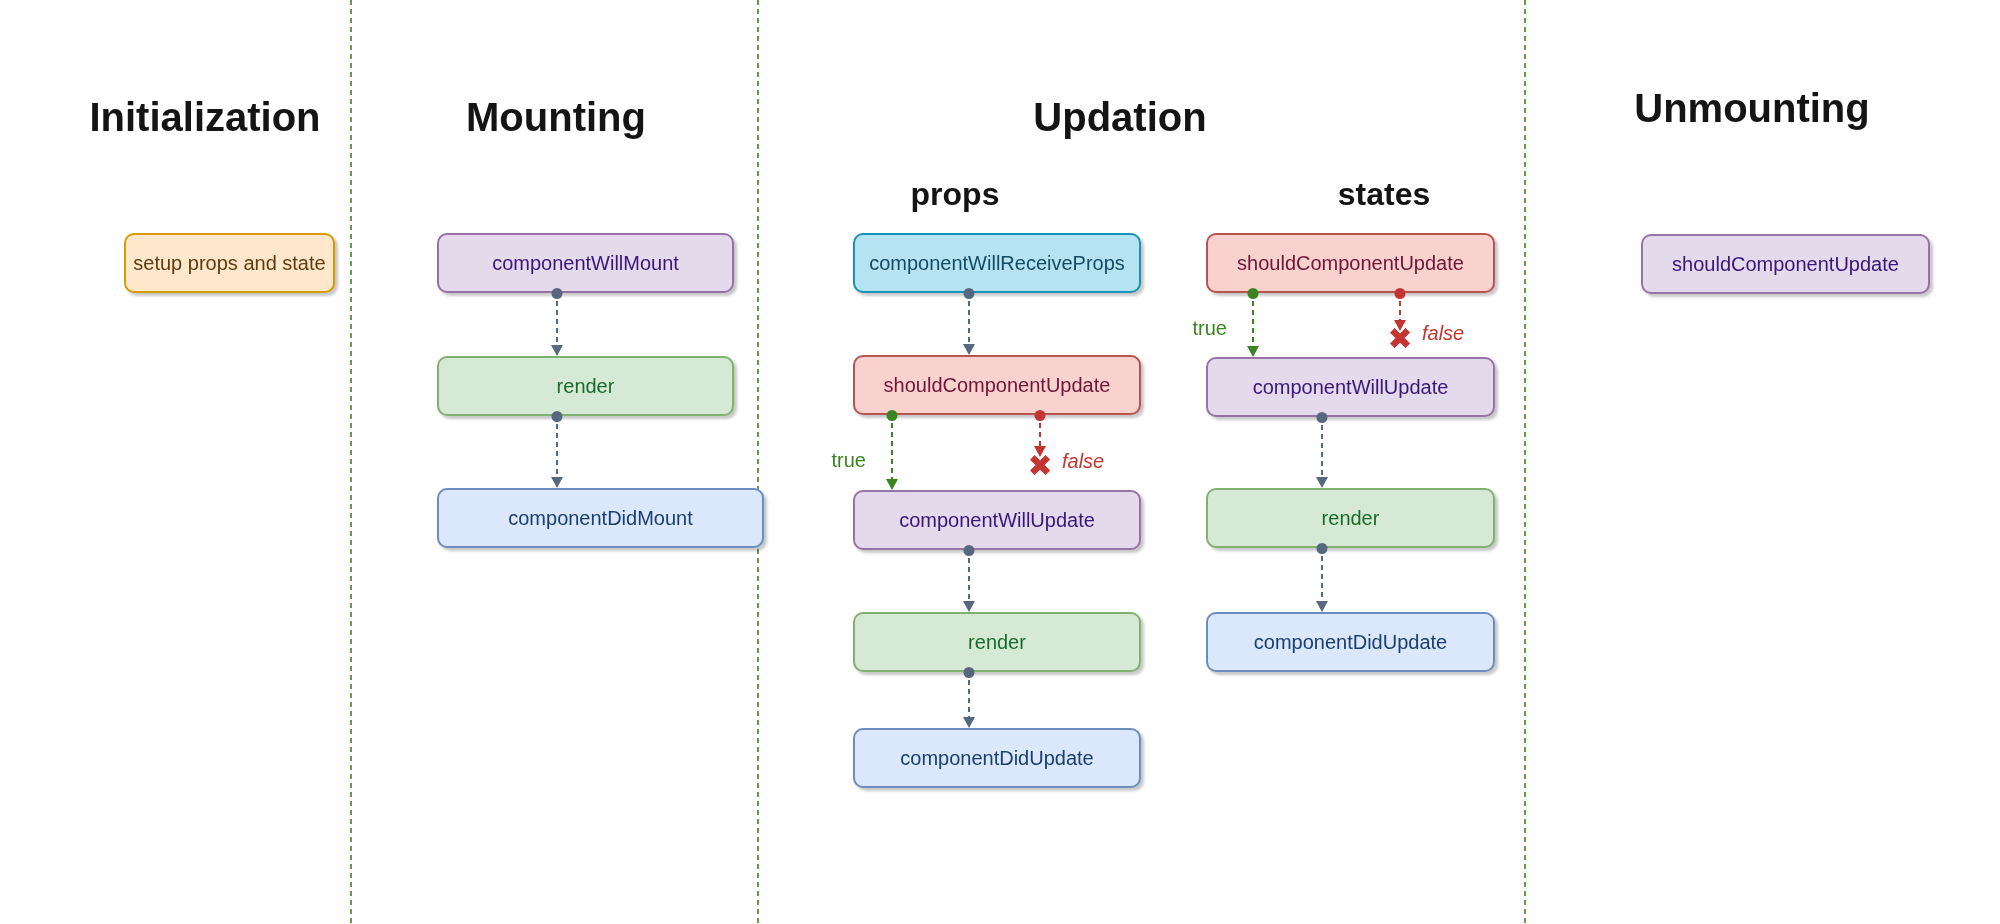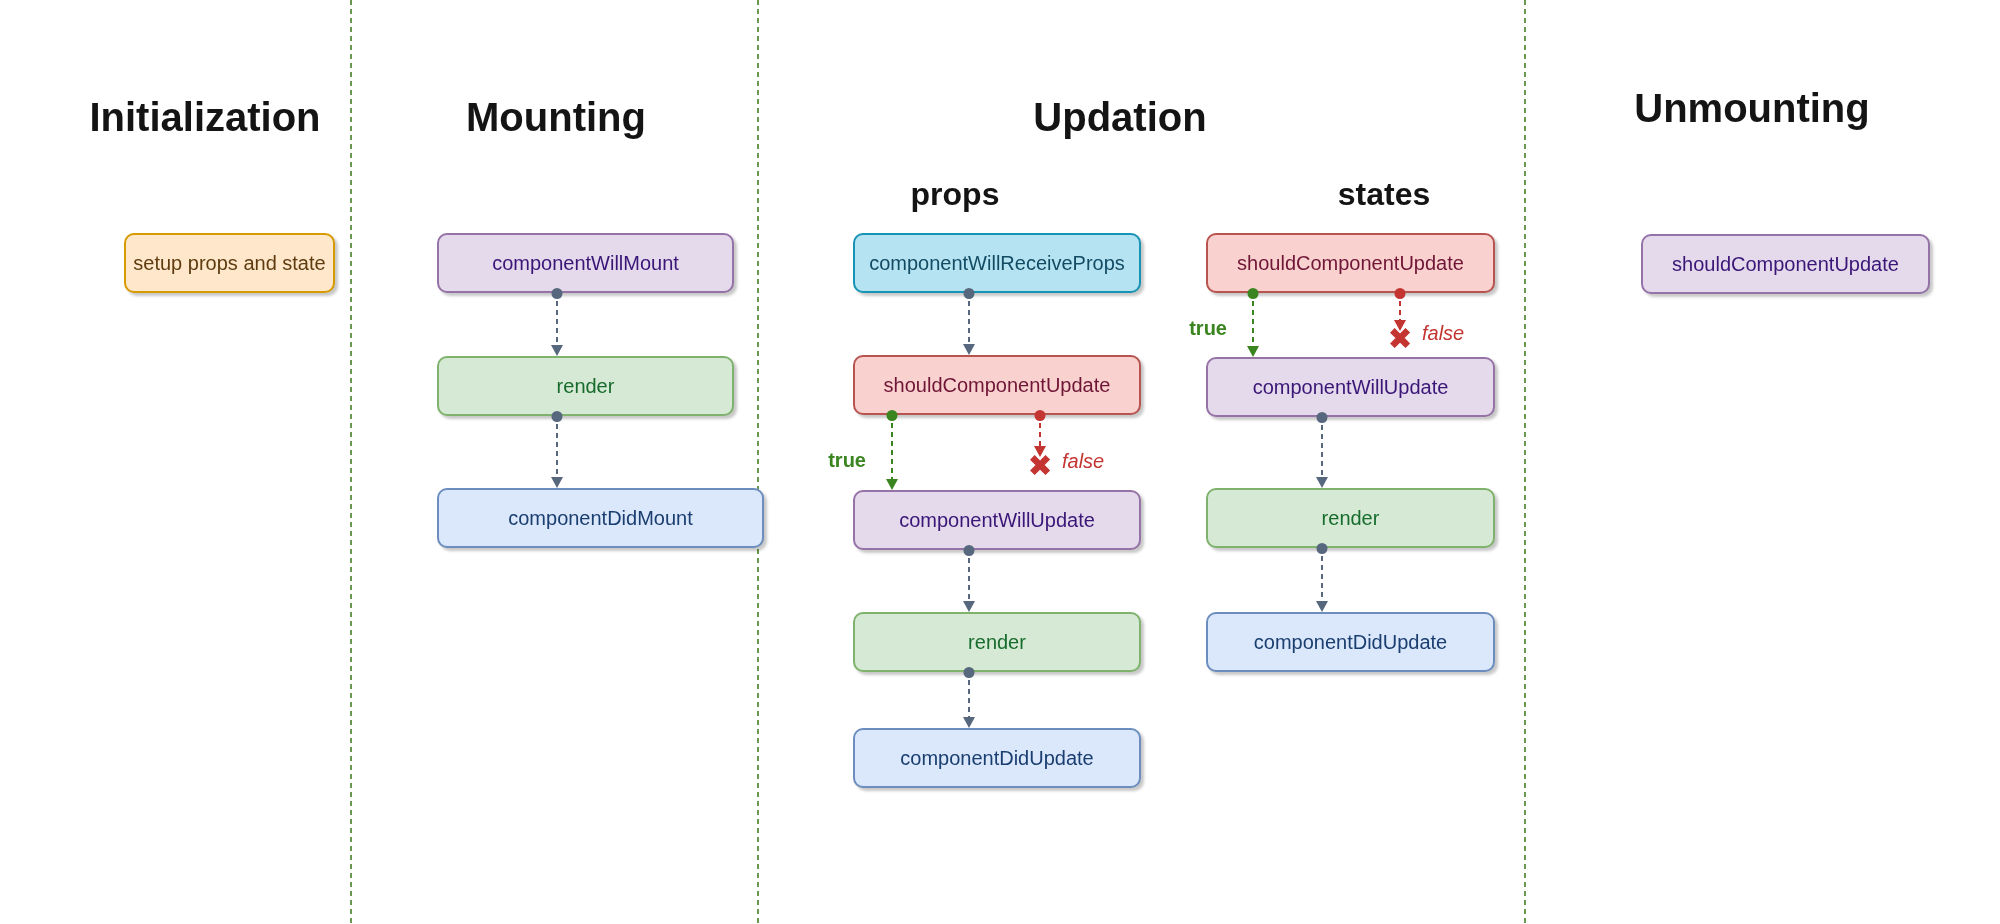--- a/index.html
+++ b/index.html
@@ -77,21 +77,21 @@
     border-right: 6px solid transparent;
     border-top: 11px solid var(--ac);
   }
   .branch-label {
     position: absolute;
     transform: translateY(-50%);
     font-size: 20px;
     font-weight: 500;
     white-space: nowrap;
   }
-  .branch-label.align-right { transform: translate(-100%, -50%); font-weight: bold; }
+  .branch-label.align-right { transform: translate(-100%, -50%); }
   .true-label { color: var(--true-green); }
   .false-label { color: var(--false-red); font-style: italic; }
   .x-mark {
     position: absolute;
     transform: translate(-50%, -50%);
     font-size: 30px;
     font-weight: bold;
     color: var(--false-red);
     line-height: 1;
   }

